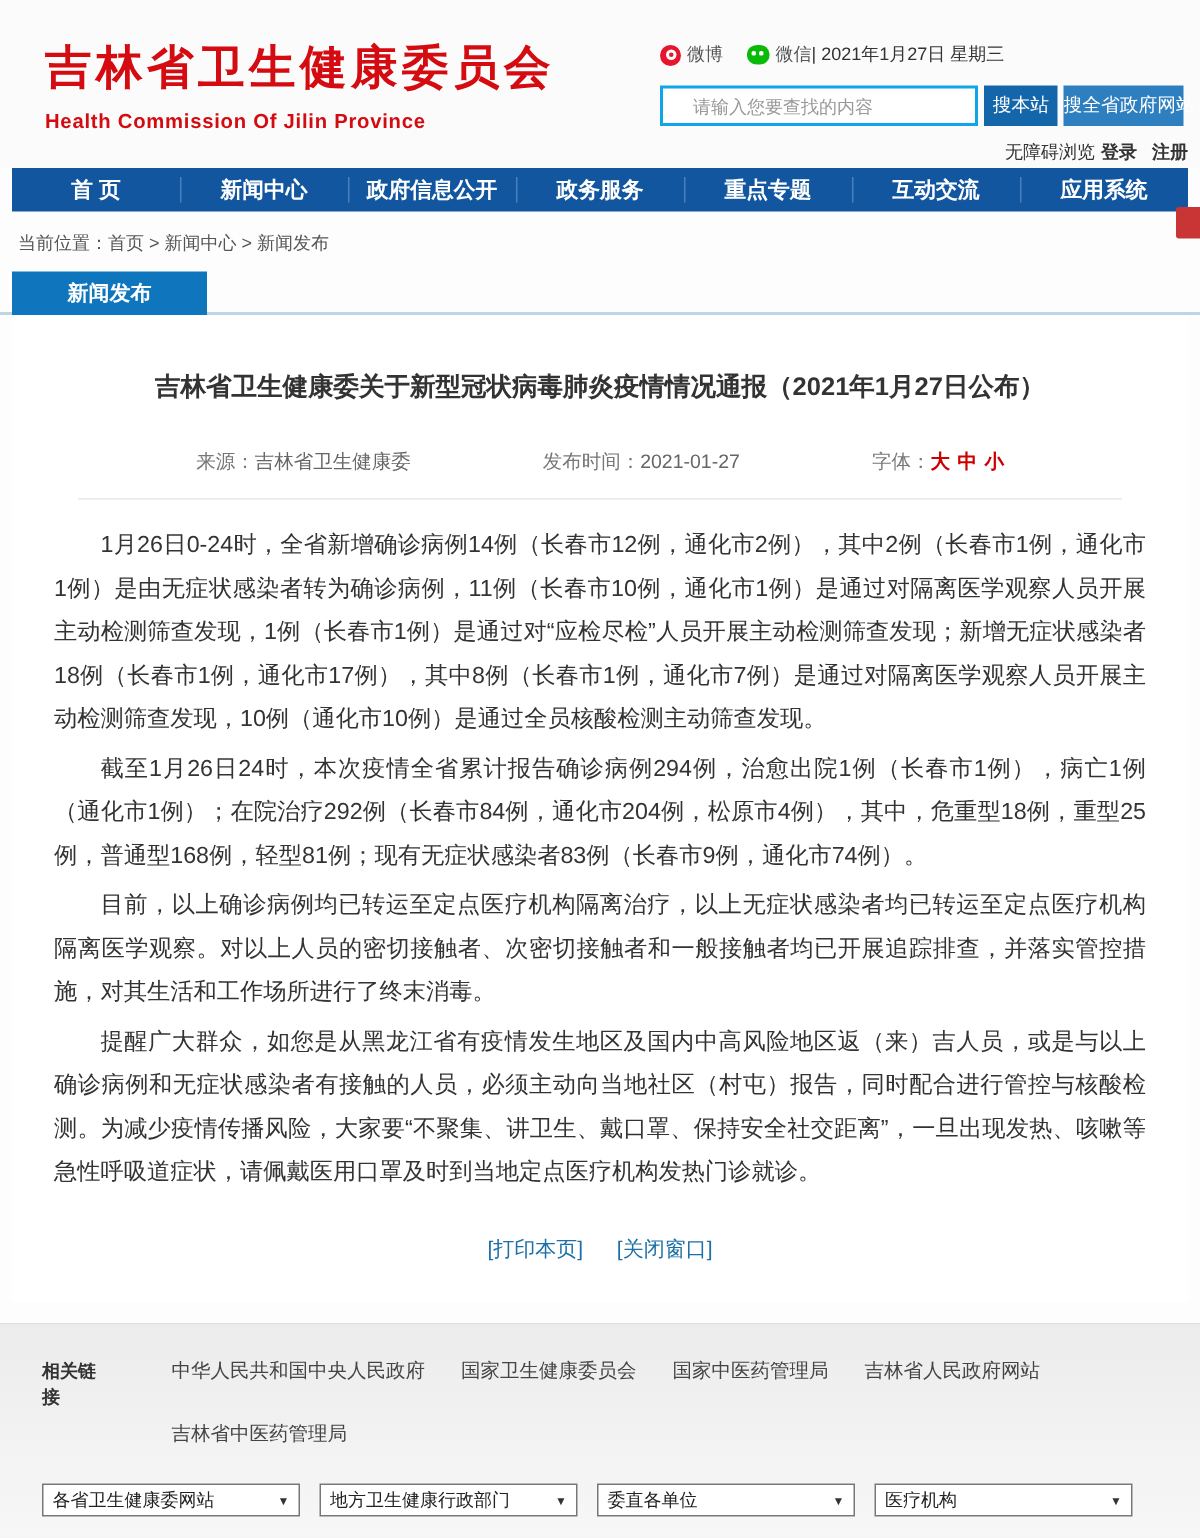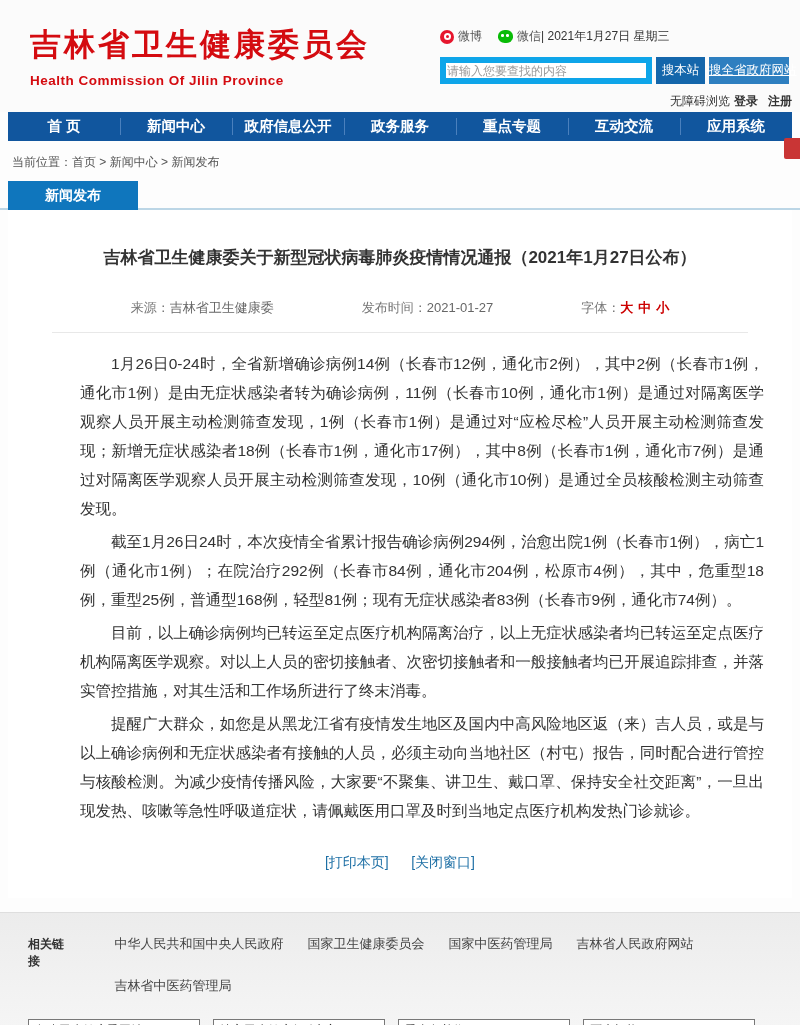--- a/index.html
+++ b/index.html
@@ -16,25 +16,25 @@
   .social-row { display:flex; align-items:center; font-size:12px; color:#555; }
   .social { display:flex; align-items:center; gap:4px; cursor:pointer; }
   .social + .social { margin-left:16px; }
   .icon-weibo { position:relative; width:14px; height:14px; border-radius:50%; background:#e6162d; display:inline-block; }
   .icon-weibo::before { content:""; position:absolute; left:3.5px; top:3.5px; width:7px; height:7px; border-radius:50%; background:#fff; }
   .icon-weibo::after { content:""; position:absolute; left:5.5px; top:5.5px; width:3px; height:3px; border-radius:50%; background:#e6162d; }
   .icon-wechat { position:relative; width:15px; height:13px; border-radius:45%; background:#09bb07; display:inline-block; }
   .icon-wechat::before { content:""; position:absolute; left:3px; top:4px; width:2.5px; height:2.5px; border-radius:50%; background:#fff; box-shadow:5px 0 0 #fff; }
   .date-text { color:#333; font-size:12px; }
   .search-row { margin-top:12px; display:flex; }
-  .search-input { width:212px; height:27px; border:6px solid #0ea5e9; background:#fff; padding:0 1px; font-size:12px; color:#3b82f6; outline:none; }
+  .search-input { width:212px; height:27px; border:2px solid #0ea5e9; background:#fff; padding:0 20px; font-size:12px; color:#3b82f6; outline:none; }
   .search-input::placeholder { color:#999; }
   .btn-search { height:27px; margin-left:4px; border:none; color:#fff; font-size:12.5px; cursor:pointer; white-space:nowrap; }
   .btn-site { width:49px; background:#1466ab; }
-  .btn-gov { width:80px; background:#2e7fc0;text-decoration:underline; }
+  .btn-gov { width:80px; background:#2e7fc0; }
   .login-row { margin-top:9px; text-align:right; font-size:12px; color:#333; }
   .login-row a { color:#333; text-decoration:none; }
   .login-row .bold { font-weight:bold; margin-left:4px; }
   .login-row .bold + .bold { margin-left:10px; }
 
   
   .mainnav { display:flex; height:29px; margin:0 8px; background:#11569e; }
   .nav-item { position:relative; flex:1; display:flex; align-items:center; justify-content:center; color:#fff; font-size:14.5px; font-weight:bold; text-decoration:none; cursor:pointer; }
   .nav-item + .nav-item::before { content:""; position:absolute; left:0; top:6px; bottom:6px; width:1px; background:#4a80bd; }
 
@@ -48,21 +48,21 @@
   .tab-row { border-bottom:2px solid #bcd6e6; height:29px; }
   .section-tab { margin-left:8px; width:130px; height:29px; background:#0f76bd; color:#fff; font-size:14px; font-weight:bold; display:flex; align-items:center; justify-content:center; cursor:pointer; }
 
   
   .main-card { background:#fff; margin:0 8px; padding:30px 24px 26px; }
   .article-title { text-align:center; font-size:17px; font-weight:bold; color:#333; margin:6px 10px 30px; }
   .meta-row { display:flex; justify-content:center; gap:88px; font-size:13px; color:#777; padding-bottom:15px; border-bottom:1px solid #e8e8e8; margin:0 20px 16px;align-items:center; }
   .meta-item .val { color:#666; }
   .font-opts { display:inline-flex; gap:5px; }
   .font-opt { color:#c00; font-weight:bold; text-decoration:none; cursor:pointer; }
-  .article-body { padding:0 4px;margin-left:44px; }
+  .article-body { padding:0 4px; }
   .para { font-size:15.5px; line-height:29px; color:#333; text-indent:2em; text-align:justify; margin:0 0 4px; }
   .actions-row { text-align:center; margin-top:28px; }
   .action-link { color:#1d6fa5; font-size:14px; text-decoration:none; cursor:pointer; }
   .action-link + .action-link { margin-left:18px; }
 
   
   .related-band { margin-top:14px; border-top:1px solid #dedede; background:linear-gradient(#ececec,#f8f8f8); padding:22px 20px 24px 28px; }
   .rel-row1 { display:flex; align-items:baseline; }
   .rel-heading { font-size:12px; font-weight:bold; color:#333; }
   .rel-links { margin-left:42px; display:flex; gap:24px; flex-wrap:wrap; }

